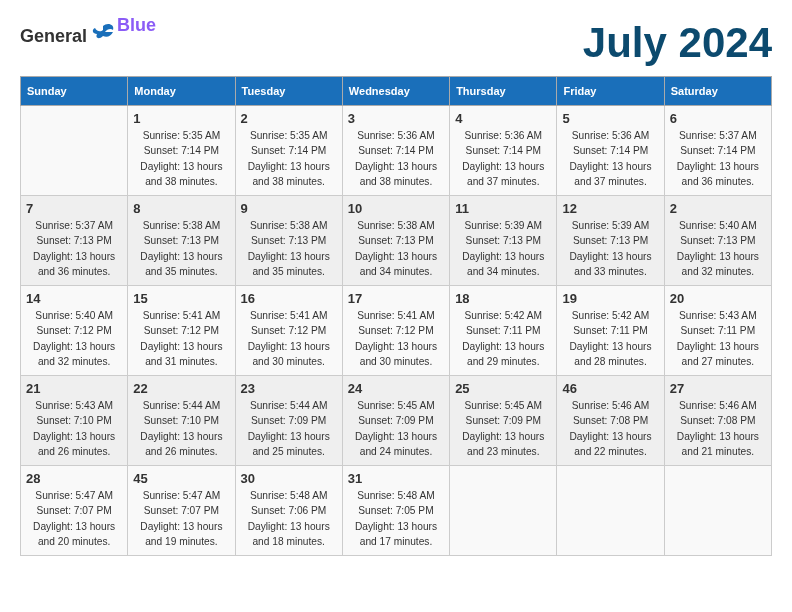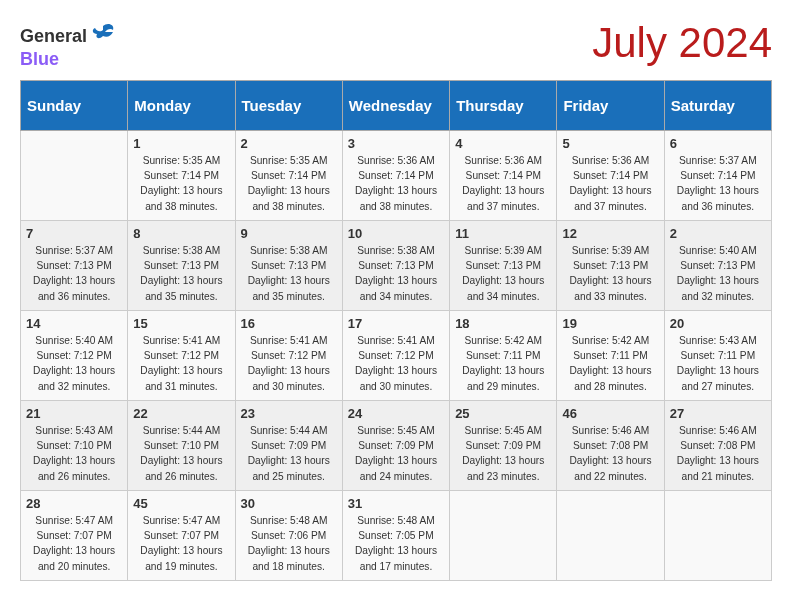--- a/index.html
+++ b/index.html
@@ -35,39 +35,39 @@
     }
     .logo-bird {
       color: #1a6fba;
       font-size: 22px;
     }
     .title-area {
       text-align: right;
     }
     .month-title {
       font-size: 42px;
-      font-weight: normal;
-      color: #b91c1c;
+      font-weight: bold;
+      color: #0c4a6e;
       line-height: 1.1;
       margin-left: 28px;
     }
     .location-subtitle {
       font-size: 16px;
       color: #555;
     }
     table {
       width: 100%;
       border-collapse: collapse;
       table-layout: fixed;
     }
     thead tr th {
       background-color: #1a6fba;
       color: #fff;
-      padding: 16px 6px;
-      font-size: 15px;
+      padding: 8px 6px;
+      font-size: 11px;
       font-weight: bold;
       text-align: left;
       border: 1px solid #aaa;
     }
     tbody tr td {
       vertical-align: top;
       border: 1px solid #ccc;
       padding: 5px 5px;
       font-size: 10.5px;
       color: #333;
@@ -91,21 +91,21 @@
       font-size: 10.2px;
       color: #333;
       text-align: center;
     }
   </style>
 </head>
 <body>
 
 <div class="header-area">
   <div class="logo">
-    <div style="display:flex;flex-direction:column;align-items:flex-start;">
+    <div style="display:flex;flex-direction:row;align-items:flex-start;">
       <div style="display:flex;align-items:center;gap:2px;">
         <span class="logo-text-general">General</span>
         <span class="logo-bird">
           <svg width="28" height="28" viewBox="0 0 28 28" fill="none">
             <path d="M14 6 C18 2, 26 4, 24 10 C22 8, 18 9, 16 12 L24 12 C22 16, 18 18, 14 16 C10 20, 6 18, 8 14 C4 14, 2 10, 6 8 C8 12, 12 12, 14 10 Z" fill="#1a6fba"></path>
           </svg>
         </span>
       </div>
       <span class="logo-text-blue" style="margin-top:-4px;">Blue</span>
     </div>

